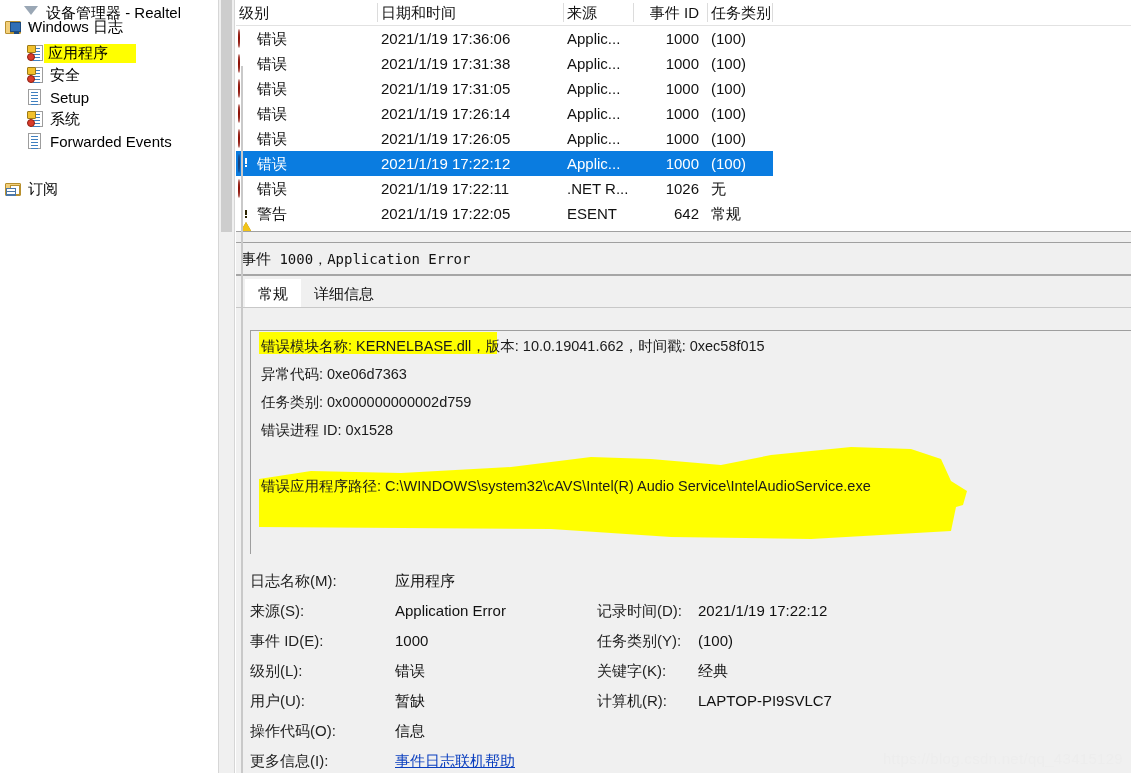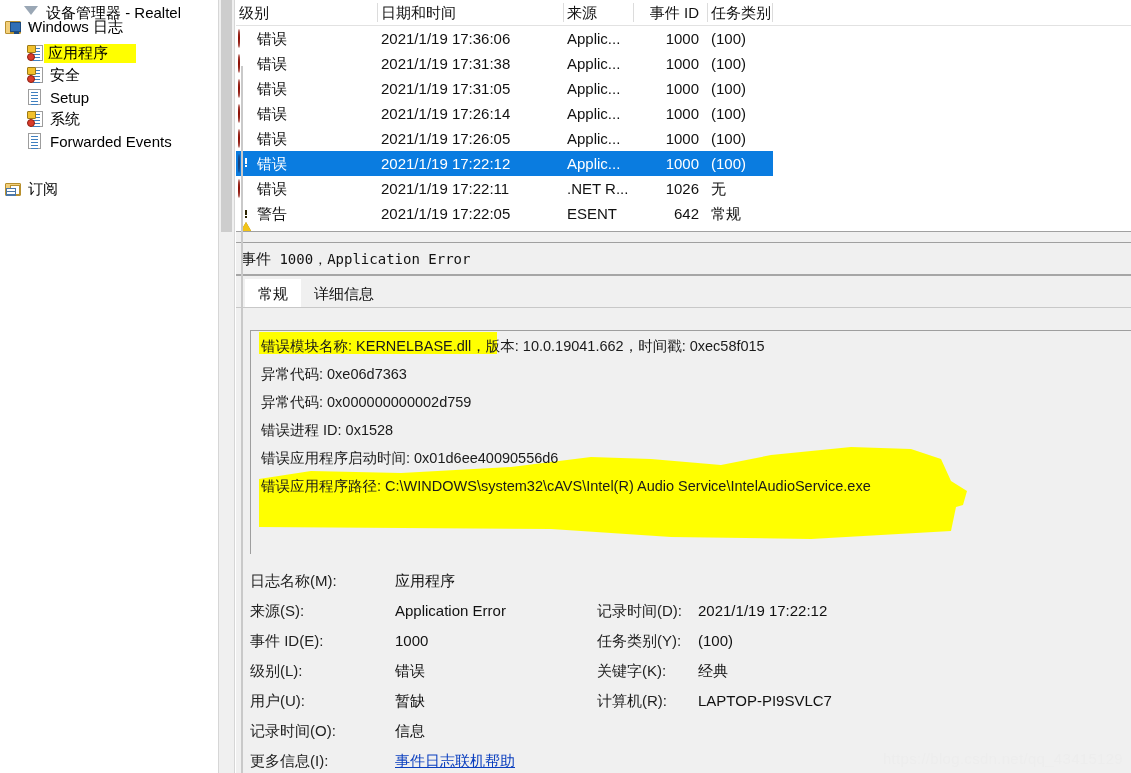--- a/index.html
+++ b/index.html
@@ -354,39 +354,38 @@
 <div id="pane-left-rule"></div>
 
 <div id="msgbox">
   <div id="msgbox-inner">
       <svg width="881" height="224" style="position: absolute; left: 0px; top: 0px;">
         <path d="M8,148 L8,196 L300,198 L420,206 L560,208 L700,200 L705,176 L712,174 L716,160 L700,150 L690,128 L660,118 L600,116 L520,124 L470,134 L400,128 L340,126 L260,136 L150,142 L60,140 Z" fill="#ffff00"></path>
       </svg>
       <div class="marker" style="left: 8px; top: 1px; width: 238px; height: 22px;"></div>
       <div class="msgline" style="top: 5px; z-index: 2;">错误模块名称: KERNELBASE.dll，版本: 10.0.19041.662，时间戳: 0xec58f015</div>
       <div class="msgline" style="top: 33px; z-index: 2;">异常代码: 0xe06d7363</div>
-      <div class="msgline" style="top: 61px; z-index: 2;">异常代码: 0x000000000002d759</div>
+      <div class="msgline" style="top: 61px; z-index: 2;">任务类别: 0x000000000002d759</div>
       <div class="msgline" style="top: 89px; z-index: 2;">错误进程 ID: 0x1528</div>
-      <div class="msgline" style="top: 117px; z-index: 2;">错误应用程序启动时间: 0x01d6ee40090556d6</div>
       <div class="msgline" style="top: 145px; z-index: 2;">错误应用程序路径: C:\WINDOWS\system32\cAVS\Intel(R) Audio Service\IntelAudioService.exe</div>
     </div>
 </div>
 
 <div id="fields">
     <div class="fld" style="left: 0px; top: 10px;">日志名称(M):</div>
     <div class="fld v" style="left: 145px; top: 10px;">应用程序</div>
     <div class="fld" style="left: 0px; top: 40px;">来源(S):</div>
     <div class="fld v" style="left: 145px; top: 40px;">Application Error</div>
     <div class="fld" style="left: 0px; top: 70px;">事件 ID(E):</div>
     <div class="fld v" style="left: 145px; top: 70px;">1000</div>
     <div class="fld" style="left: 0px; top: 100px;">级别(L):</div>
     <div class="fld v" style="left: 145px; top: 100px;">错误</div>
     <div class="fld" style="left: 0px; top: 130px;">用户(U):</div>
     <div class="fld v" style="left: 145px; top: 130px;">暂缺</div>
-    <div class="fld" style="left: 0px; top: 160px;">记录时间(O):</div>
+    <div class="fld" style="left: 0px; top: 160px;">操作代码(O):</div>
     <div class="fld v" style="left: 145px; top: 160px;">信息</div>
     <div class="fld" style="left: 0px; top: 190px;">更多信息(I):</div>
     <div class="fld v" style="left: 145px; top: 190px;"><a class="linkfield" href="#">事件日志联机帮助</a></div>
     <div class="fld" style="left: 347px; top: 40px;">记录时间(D):</div>
     <div class="fld v" style="left: 448px; top: 40px;">2021/1/19 17:22:12</div>
     <div class="fld" style="left: 347px; top: 70px;">任务类别(Y):</div>
     <div class="fld v" style="left: 448px; top: 70px;">(100)</div>
     <div class="fld" style="left: 347px; top: 100px;">关键字(K):</div>
     <div class="fld v" style="left: 448px; top: 100px;">经典</div>
     <div class="fld" style="left: 347px; top: 130px;">计算机(R):</div>

